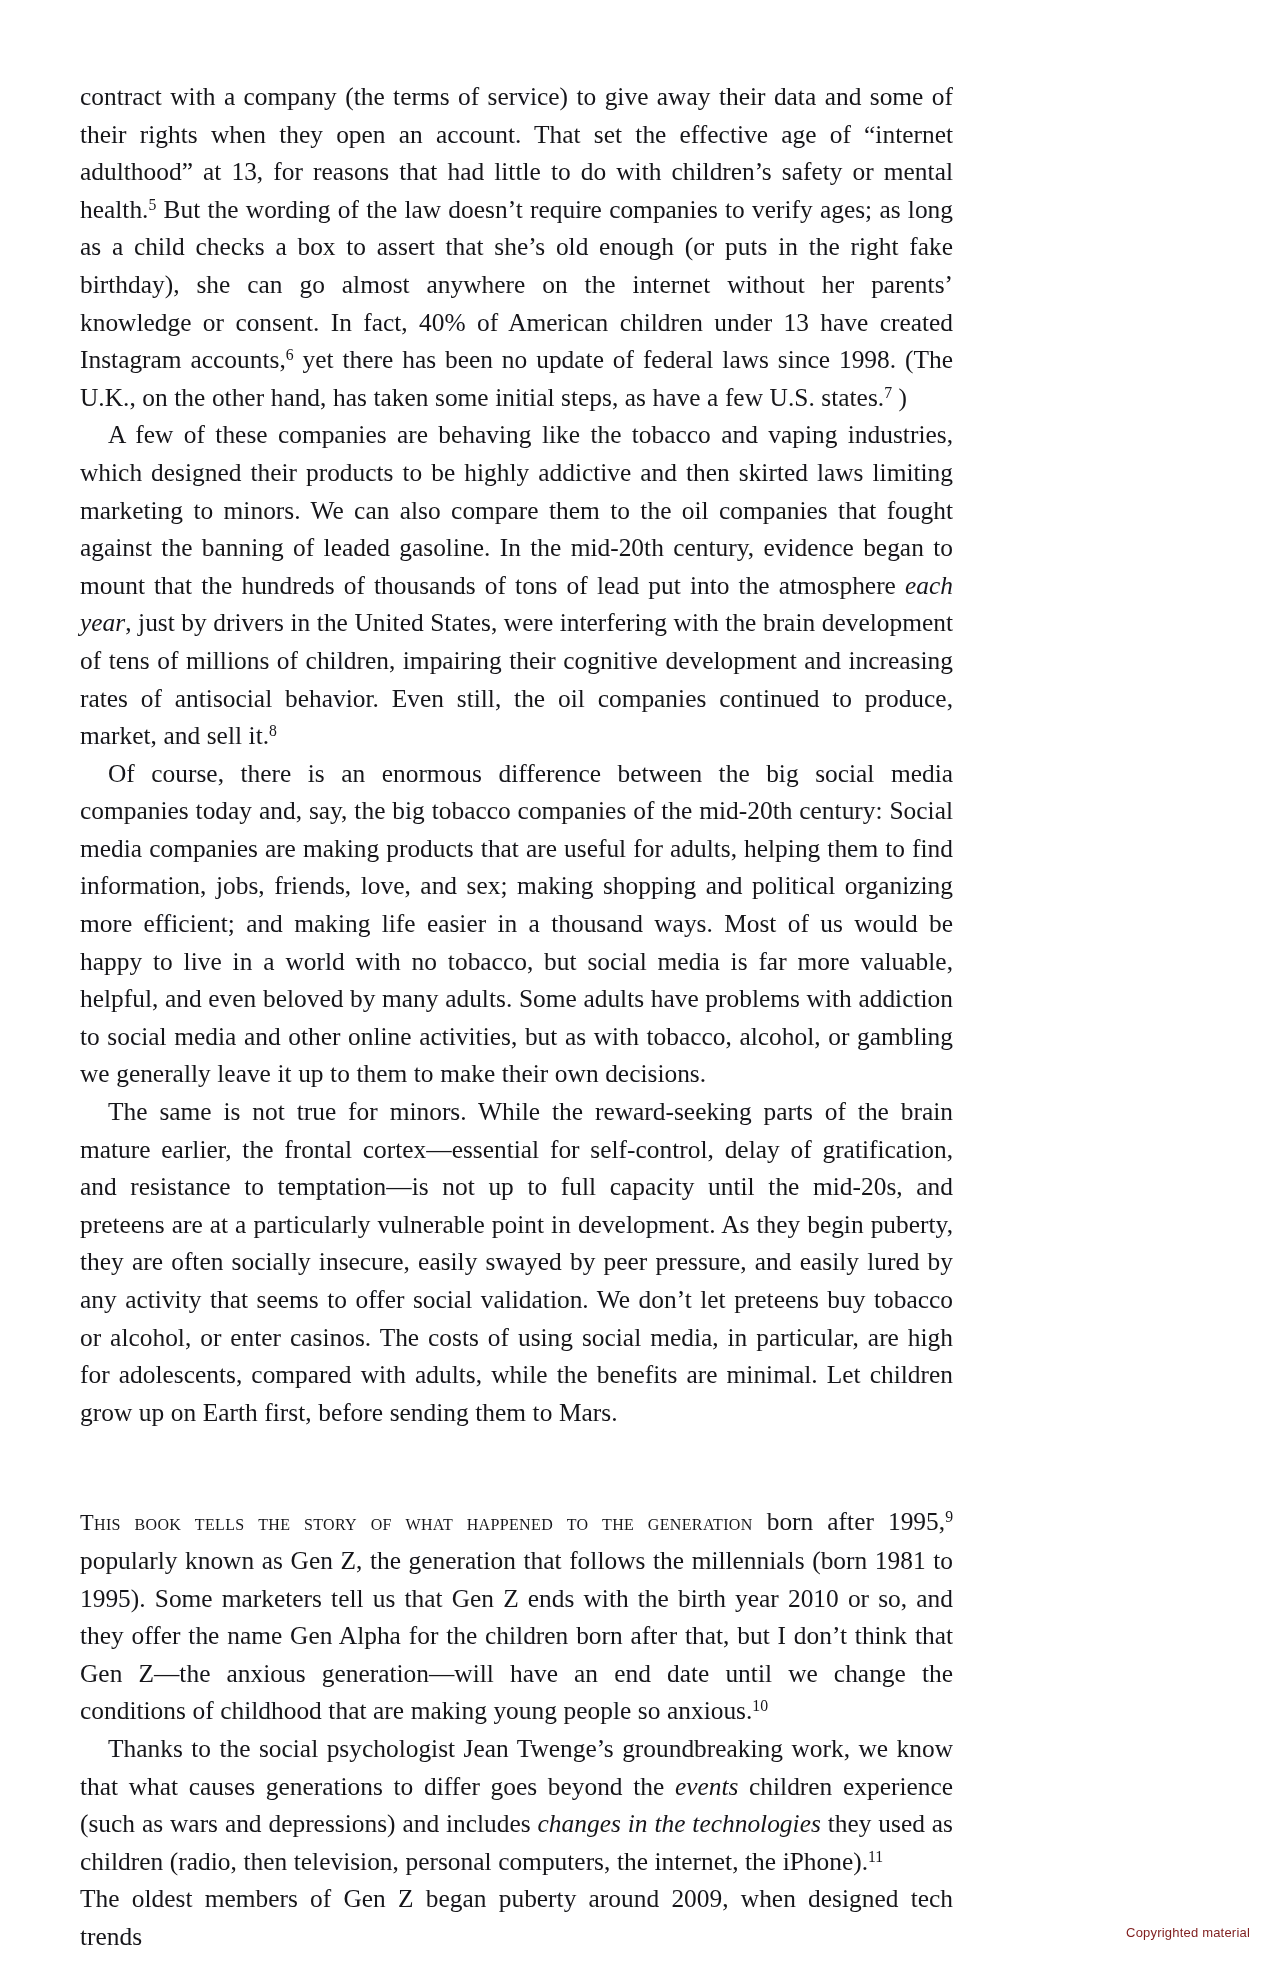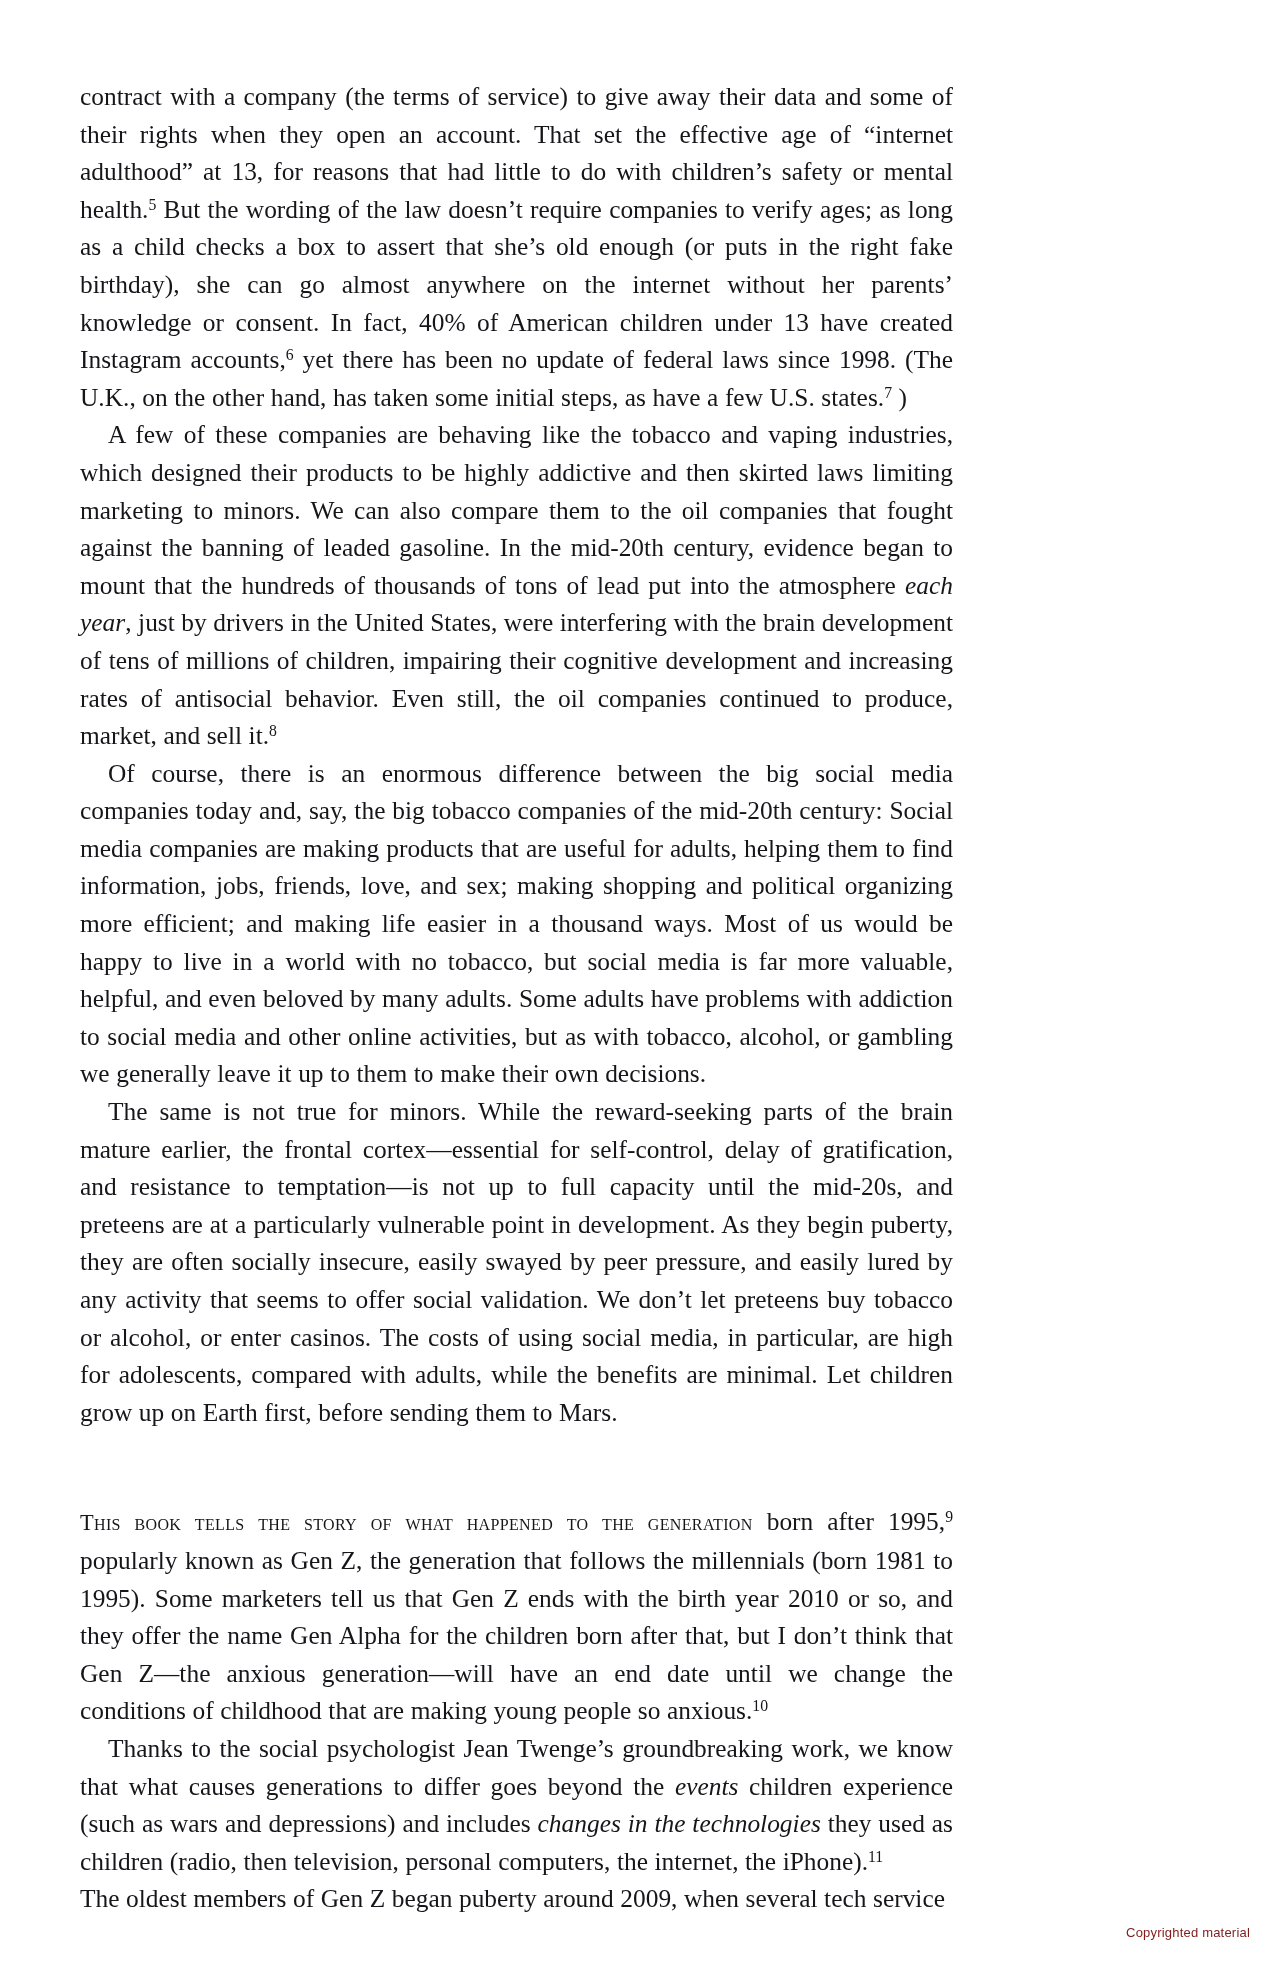--- a/index.html
+++ b/index.html
@@ -86,19 +86,19 @@
     <p class="para indent">Of course, there is an enormous difference between the big social media companies today and, say, the big tobacco companies of the mid-20th century: Social media companies are making products that are useful for adults, helping them to find information, jobs, friends, love, and sex; making shopping and political organizing more efficient; and making life easier in a thousand ways. Most of us would be happy to live in a world with no tobacco, but social media is far more valuable, helpful, and even beloved by many adults. Some adults have problems with addiction to social media and other online activities, but as with tobacco, alcohol, or gambling we generally leave it up to them to make their own decisions.</p>
 
     <p class="para indent">The same is not true for minors. While the reward-seeking parts of the brain mature earlier, the frontal cortex—essential for self-control, delay of gratification, and resistance to temptation—is not up to full capacity until the mid-20s, and preteens are at a particularly vulnerable point in development. As they begin puberty, they are often socially insecure, easily swayed by peer pressure, and easily lured by any activity that seems to offer social validation. We don’t let preteens buy tobacco or alcohol, or enter casinos. The costs of using social media, in particular, are high for adolescents, compared with adults, while the benefits are minimal. Let children grow up on Earth first, before sending them to Mars.</p>
 
     <div class="gap-section"></div>
 
     <p class="para first"><span class="smallcaps">This book tells the story of what happened to the generation</span><span> born after 1995,</span><sup class="fn">9</sup><span>  popularly known as Gen Z, the generation that follows the millennials (born 1981 to 1995). Some marketers tell us that Gen Z ends with the birth year 2010 or so, and they offer the name Gen Alpha for the children born after that, but I don’t think that Gen Z—the anxious generation—will have an end date until we change the conditions of childhood that are making young people so anxious.</span><sup class="fn">10</sup></p>
 
     <p class="para indent"><span>Thanks to the social psychologist Jean Twenge’s groundbreaking work, we know that what causes generations to differ goes beyond the </span><span class="ital">events</span><span> children experience (such as wars and depressions) and includes </span><span class="ital">changes in the technologies</span><span> they used as children (radio, then television, personal computers, the internet, the iPhone).</span><sup class="fn">11</sup></p>
 
-    <p class="para first">The oldest members of Gen Z began puberty around 2009, when several tech service</p>
+    <p class="para first">The oldest members of Gen Z began puberty around 2009, when designed tech trends</p>
 
   </div>
 
   <div class="copyright">Copyrighted material</div>
 
 </div>
 
 </body></html>

